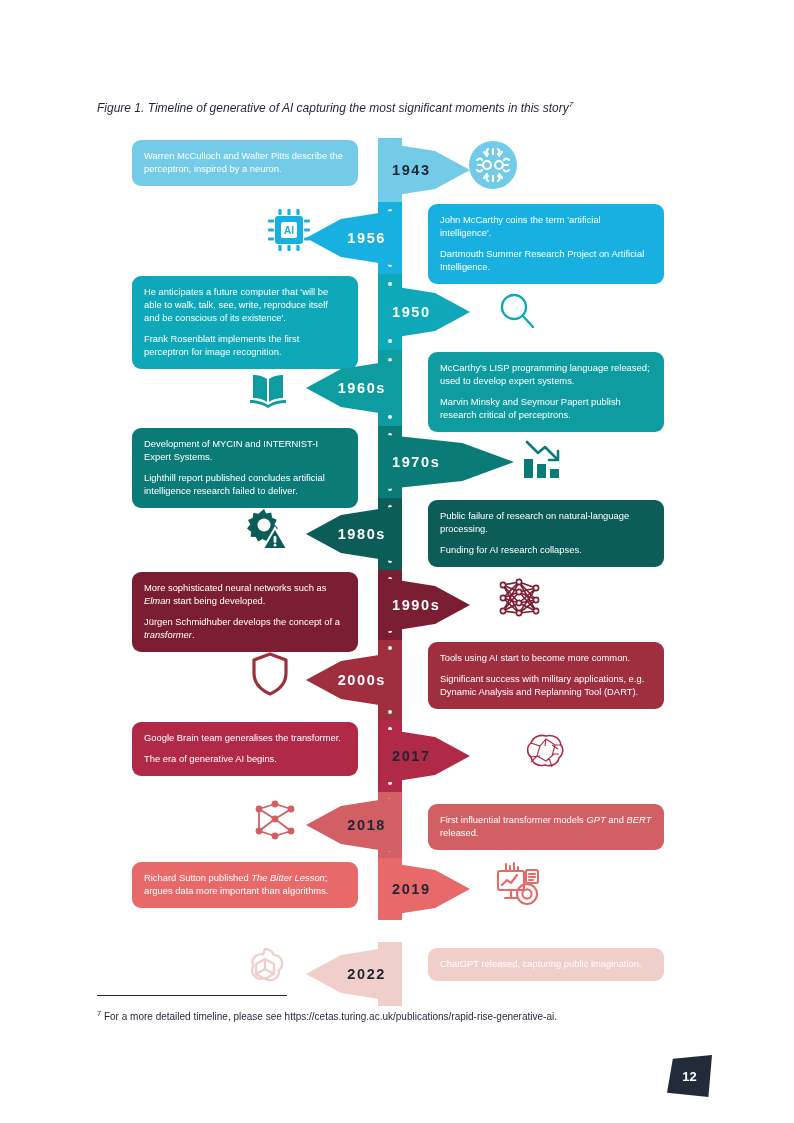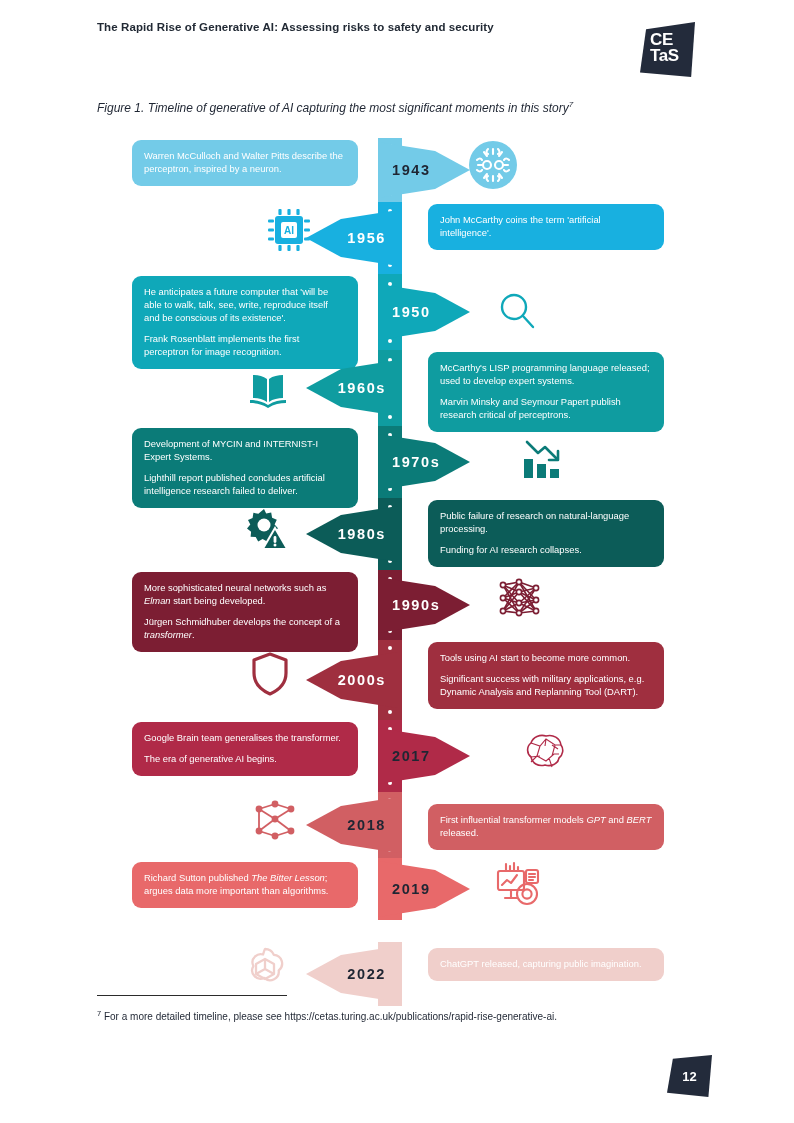--- a/index.html
+++ b/index.html
@@ -87,27 +87,20 @@
     position:absolute;left:0;top:0;width:100%;height:100%;
     display:flex;align-items:center;justify-content:center;
     color:#ffffff;font-size:13px;font-weight:600;
   }
 </style>
 </head>
 <body>
 
 <div class="page">
 
-  <div class="header">
-    <div class="header-title">The Rapid Rise of Generative AI: Assessing risks to safety and security</div>
-    <div class="logo">
-      <div class="logo-l1">CE</div>
-      <div class="logo-l2">TaS</div>
-    </div>
-  </div>
 
   <div class="caption">
     <span>Figure 1. Timeline of generative of AI capturing the most significant moments in this story</span><sup>7</sup>
   </div>
 
   <div class="timeline" id="timeline">
       <div class="row" style="top: 0px; height: 64px;">
         <div class="spine" style="height: 64px; background: rgb(115, 203, 232);"></div>
         <div class="dots" style="height: 64px;">
           <div class="dot" style="top: 6px;"></div>
@@ -143,20 +136,21 @@
           <div class="dot" style="top: 25px;"></div>
           <div class="dot" style="top: 43px;"></div>
           <div class="dot" style="top: 61px;"></div>
         </div>
         <div class="pointer left" style="left: 306px; width: 92px; top: 8px;">
           <div class="tip" style="background: rgb(24, 176, 224);"></div>
           <div class="year" style="color: rgb(255, 255, 255); right: 12px;">1956</div>
         </div>
         <div class="box" style="left: 428px; width: 236px; top: 2px; background: rgb(24, 176, 224);">
           <p>John McCarthy coins the term 'artificial intelligence'.</p>
+          <p>Dartmouth Summer Research Project on Artificial Intelligence.</p>
         </div>
         <div class="icon" style="left: 264px; top: 3px;">
           <svg width="50" height="50" viewBox="0 0 50 50" fill="#18b0e0">
         <rect x="11" y="11" width="28" height="28" rx="3"></rect>
         <rect x="17" y="17" width="16" height="16" rx="2" fill="#fff"></rect>
         <text x="25" y="29" font-family="Liberation Sans,sans-serif" font-size="10" font-weight="700" fill="#18b0e0" text-anchor="middle">AI</text>
         <g>
               <rect x="14.4" y="4" width="3.2" height="6" rx="1"></rect>
               <rect x="14.4" y="40" width="3.2" height="6" rx="1"></rect>
               <rect x="4" y="14.4" width="6" height="3.2" rx="1"></rect>
@@ -221,21 +215,21 @@
         </div>
       </div>
       <div class="row" style="top: 288px; height: 72px;">
         <div class="spine" style="height: 72px; background: rgb(11, 123, 120);"></div>
         <div class="dots" style="height: 72px;">
           <div class="dot" style="top: 7px;"></div>
           <div class="dot" style="top: 25px;"></div>
           <div class="dot" style="top: 43px;"></div>
           <div class="dot" style="top: 61px;"></div>
         </div>
-        <div class="pointer right" style="left: 378px; width: 92px; top: 8px;">
+        <div class="pointer right" style="left: 378px; width: 92px; top: 8px; padding-left: 44px;">
           <div class="tip" style="background: rgb(11, 123, 120);"></div>
           <div class="year" style="color: rgb(255, 255, 255); left: 14px;">1970s</div>
         </div>
         <div class="box" style="left: 132px; width: 226px; top: 2px; background: rgb(11, 123, 120);">
           <p>Development of MYCIN and INTERNIST-I Expert Systems.</p>
           <p>Lighthill report published concludes artificial intelligence research failed to deliver.</p>
         </div>
         <div class="icon" style="left: 518px; top: 9px;">
           <svg width="50" height="50" viewBox="0 0 50 50" fill="#0b7b78" stroke="#0b7b78" stroke-width="2.6" stroke-linecap="round" stroke-linejoin="round">
         <rect x="6" y="24" width="9" height="19" stroke="none"></rect>

